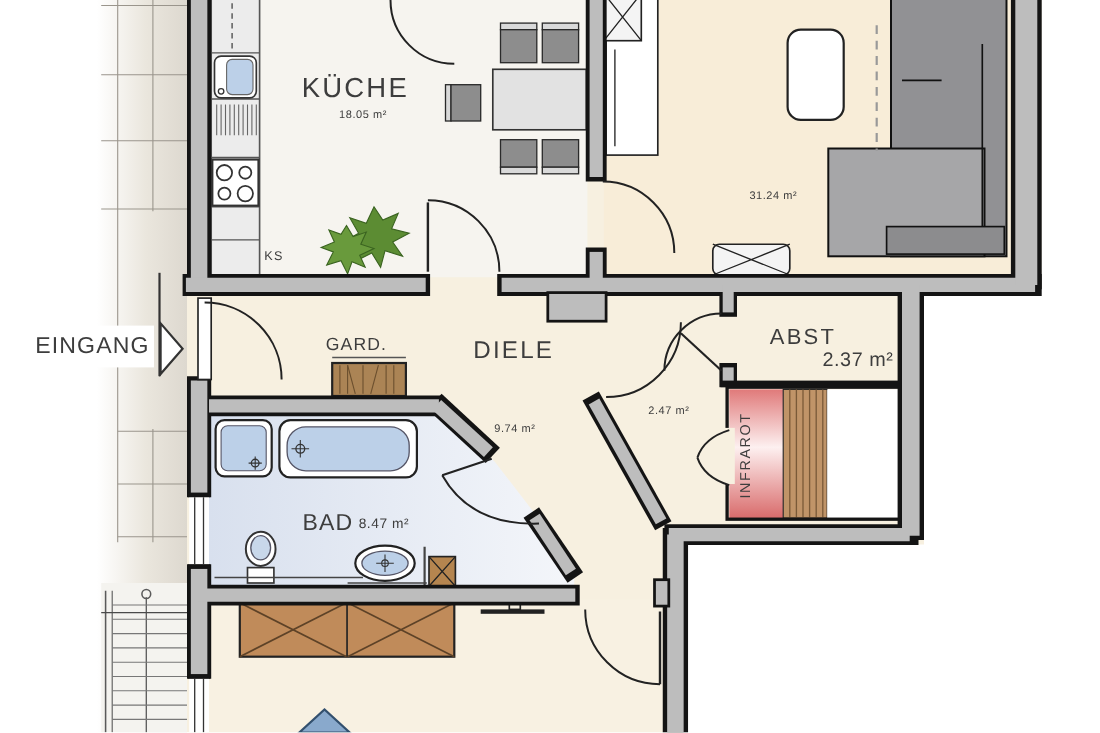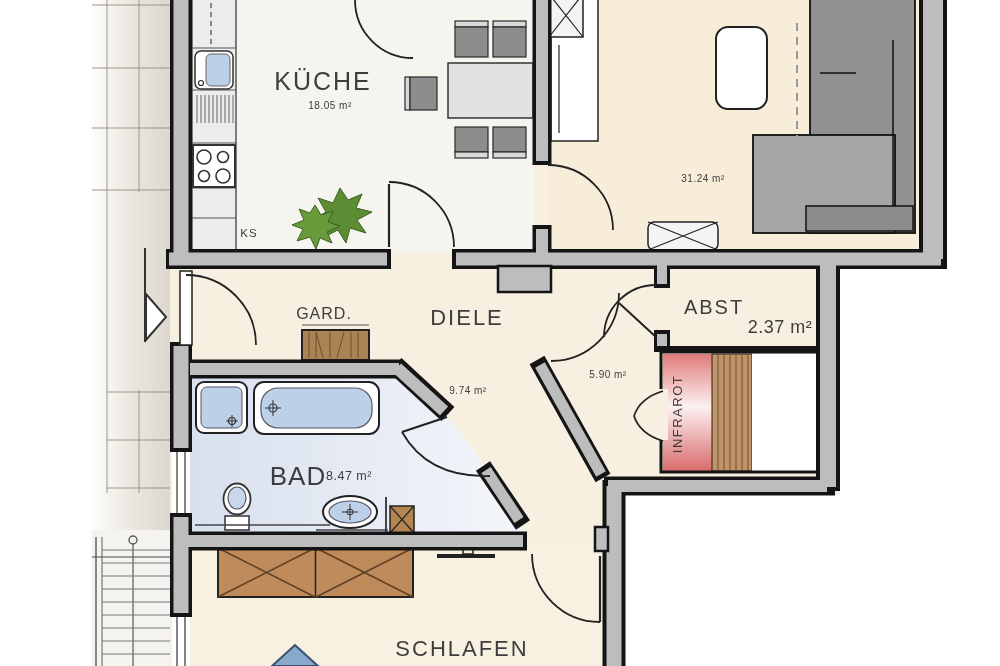--- a/index.html
+++ b/index.html
@@ -320,37 +320,37 @@
     <path d="M600,556 V622" stroke-width="2.2"></path>
     <path d="M600,622 A68,68 0 0 1 532,554"></path>
   </g>
 
   <g>
     <path d="M145,248 V342" stroke="#333" stroke-width="2" fill="none"></path>
     <polygon points="146,294 146,340 166,317" fill="#ffffff" stroke="#333" stroke-width="2"></polygon>
   </g>
 </svg>
 
+<div class="eingang-box">EINGANG</div>
 
 <div class="lbl room-name big" style="left:323px;top:81px;">KÜCHE</div>
 <div class="lbl room-area" style="left:330px;top:105px;">18.05 m²</div>
 
 <div class="lbl room-area" style="left:703px;top:178px;">31.24 m²</div>
 
 <div class="lbl room-name" style="left:467px;top:318px;">DIELE</div>
 <div class="lbl room-area" style="left:468px;top:358px;margin-top:32px;">9.74 m²</div>
 
 <div class="lbl room-name small" style="left:324px;top:314px;">GARD.</div>
 
-<div class="lbl room-name" style="left:714px;top:307px;font-size:20px;">ABST</div>
+<div class="lbl room-name" style="left:730px;top:307px;font-size:20px;">ABST</div>
 <div class="lbl room-area" style="left:780px;top:327px;font-size:18px;">2.37 m²</div>
 
-<div class="lbl room-name" style="left:298px;top:476px;font-size:26px;letter-spacing:1px;">BAD</div>
+<div class="lbl room-name" style="left:298px;top:476px;font-size:21px;letter-spacing:1px;">BAD</div>
 <div class="lbl room-area" style="left:349px;top:476px;font-size:12.5px;">8.47 m²</div>
 
-<div class="lbl room-name" style="left:462px;top:649px;">SCHLAFEN</div>
-
-<div class="lbl room-area" style="left:608px;top:374px;">5.90 m²</div>
+
+<div class="lbl room-area" style="left:608px;top:374px;">2.47 m²</div>
 
 <div class="lbl ks" style="left:214px;top:233px;margin-left:35px;">KS</div>
 
 <div class="lbl infrarot" style="left:677px;top:414px;">INFRAROT</div>
 </div>
 
 </body></html>

